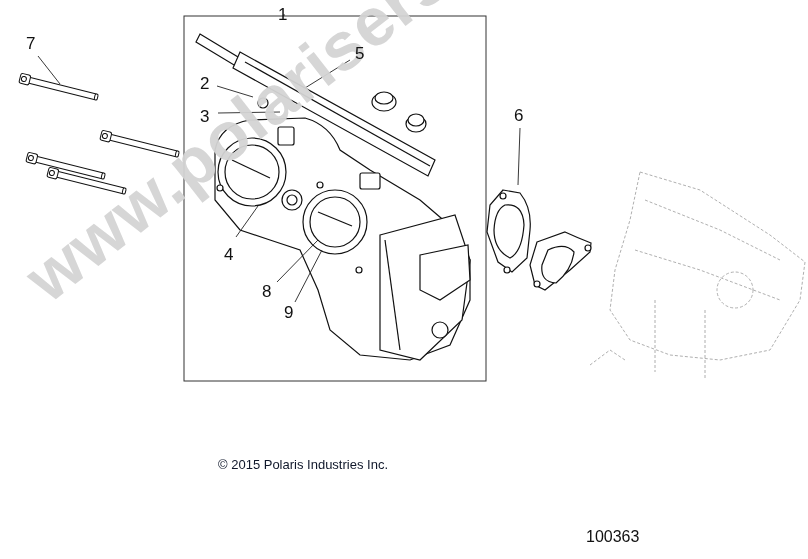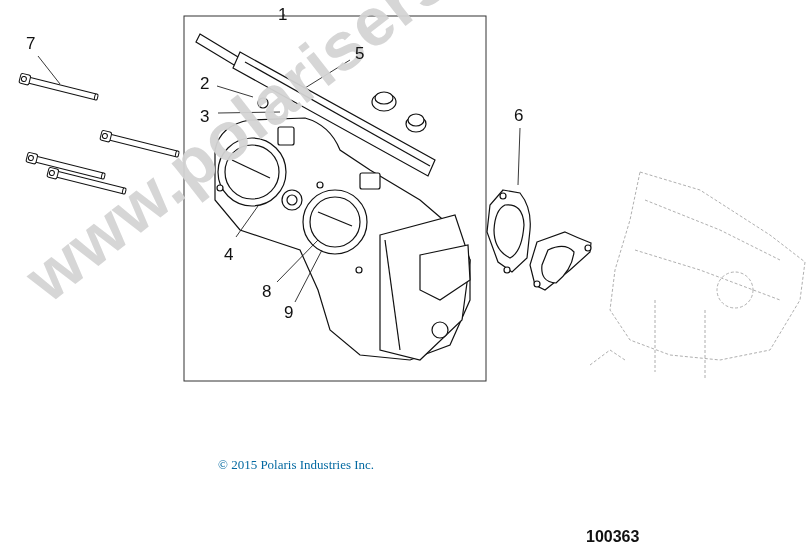--- a/index.html
+++ b/index.html
@@ -1,20 +1,20 @@
 <!DOCTYPE html>
 <html><head>
   <meta charset="utf-8">
   <style>
     html, body { margin: 0; padding: 0; background: #ffffff; }
     body { width: 808px; height: 559px; position: relative; overflow: hidden; font-family: "Liberation Sans", sans-serif; color: #111; }
     .canvas { position: absolute; left: 0; top: 0; width: 808px; height: 559px; }
     .callout { position: absolute; font-size: 17px; line-height: 17px; color: #111; font-family: "Liberation Sans", sans-serif; }
-    .copyright { position: absolute; left: 218px; top: 457px; font-size: 13px; color: #0369a1; font-family: Liberation Serif, serif; }
-    .diagram-id { position: absolute; left: 586px; top: 528px; font-size: 16px; color: #111; font-family: "Liberation Sans", sans-serif; font-weight: bold; }
+    .copyright { position: absolute; left: 218px; top: 457px; font-size: 13px; color: #0f172a; font-family: Liberation Sans, sans-serif; }
+    .diagram-id { position: absolute; left: 586px; top: 528px; font-size: 16px; color: #111; font-family: "Liberation Sans", sans-serif; }
     .watermark { position: absolute; left: 10px; top: 255px; font-size: 68px; font-weight: bold; color: #ffffff;
       -webkit-text-stroke: 2px #c8c8c8; font-family: "Liberation Sans", sans-serif;
       transform-origin: 0 0; transform: rotate(-38deg); white-space: nowrap; letter-spacing: 1px; opacity: 0.95; }
     .watermark-fill { color: #d4d4d4; -webkit-text-stroke: 0; }
   </style>
 </head>
 <body>
 
 <div class="canvas">
 

